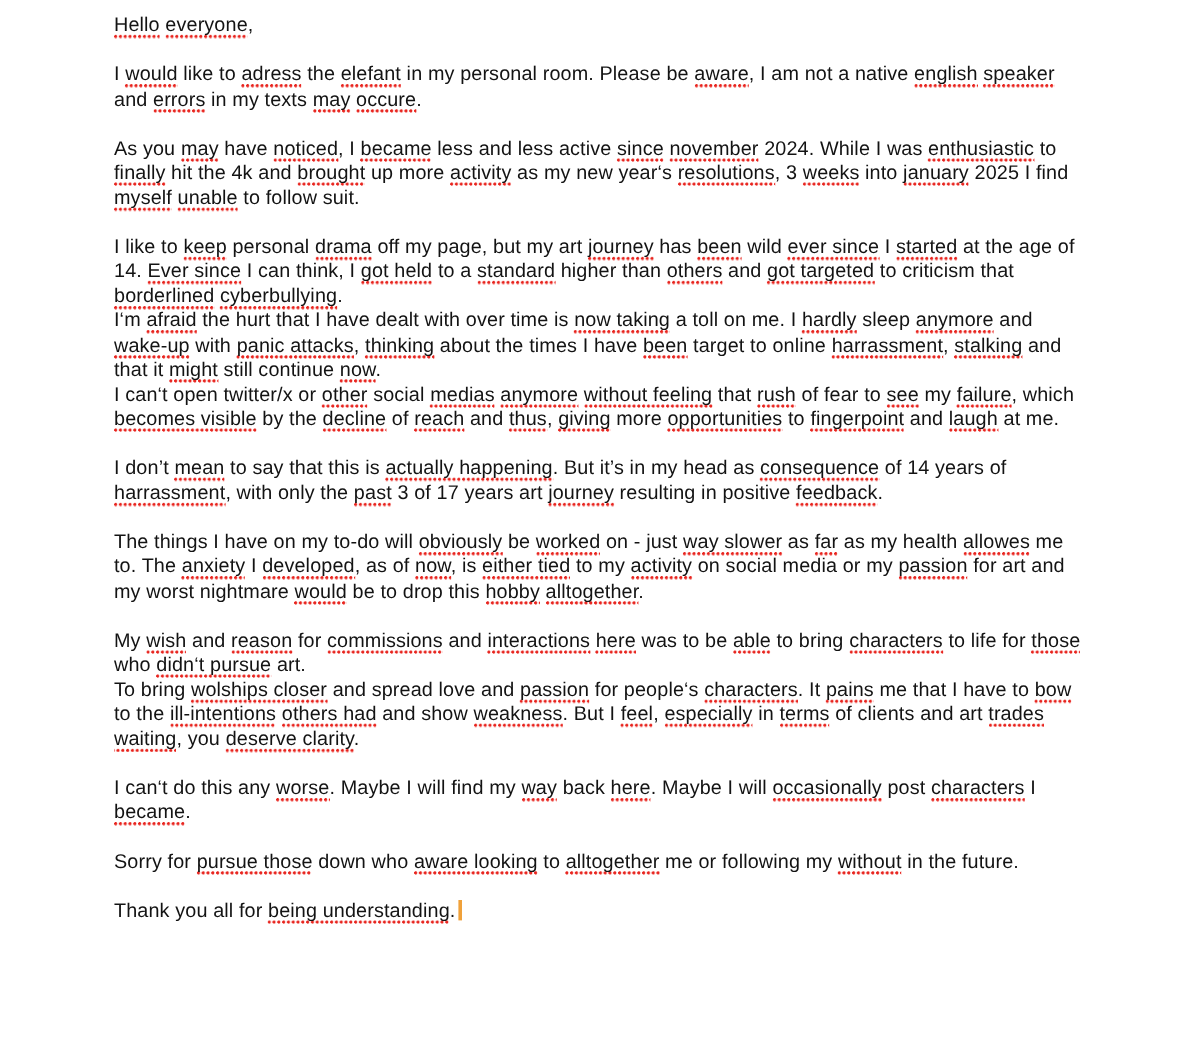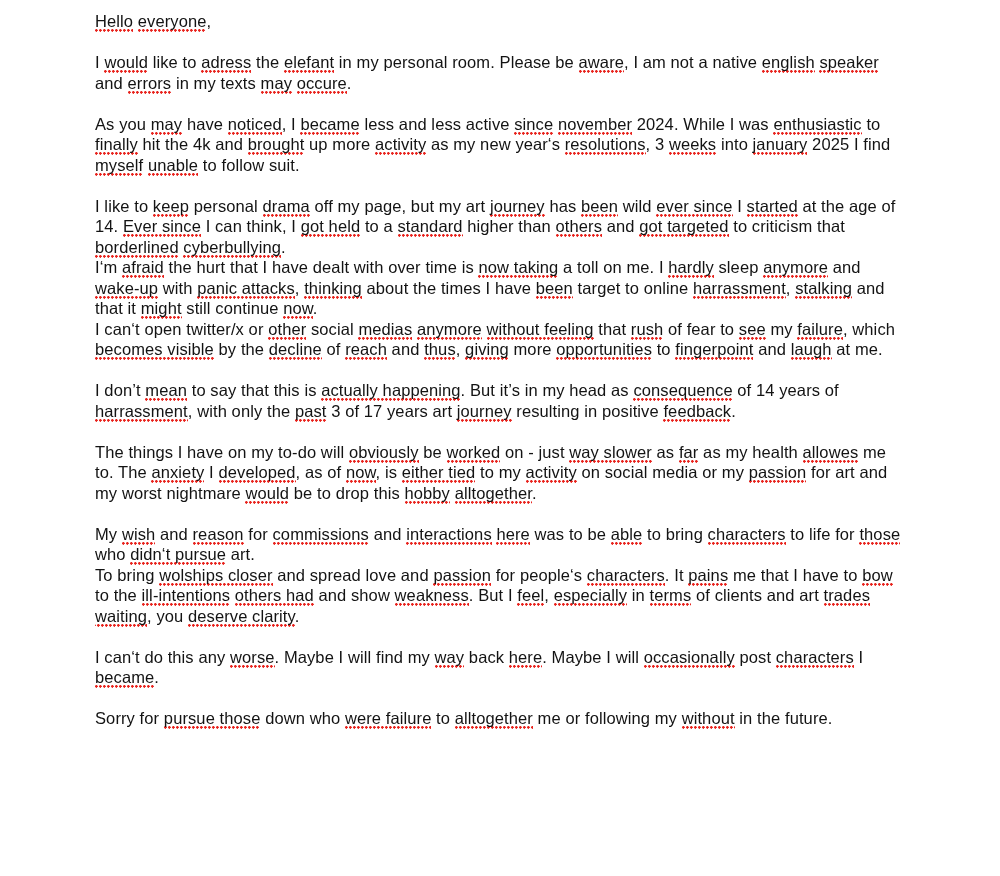--- a/index.html
+++ b/index.html
@@ -67,15 +67,18 @@
       <div class="line">The things I have on my to-do will <span class="misspelled">obviously</span> be <span class="misspelled">worked</span> on - just <span class="misspelled">way slower</span> as <span class="misspelled">far</span> as my health <span class="misspelled">allowes</span> me to. The <span class="misspelled">anxiety</span> I <span class="misspelled">developed</span>, as of <span class="misspelled">now</span>, is <span class="misspelled">either tied</span> to my <span class="misspelled">activity</span> on social media or my <span class="misspelled">passion</span> for art and my worst nightmare <span class="misspelled">would</span> be to drop this <span class="misspelled">hobby</span> <span class="misspelled">alltogether</span>.</div>
     </div>
     <div class="paragraph">
       <div class="line">My <span class="misspelled">wish</span> and <span class="misspelled">reason</span> for <span class="misspelled">commissions</span> and <span class="misspelled">interactions</span> <span class="misspelled">here</span> was to be <span class="misspelled">able</span> to bring <span class="misspelled">characters</span> to life for <span class="misspelled">those</span> who <span class="misspelled">didn‘t pursue</span> art.</div>
       <div class="line">To bring <span class="misspelled">wolships closer</span> and spread love and <span class="misspelled">passion</span> for people‘s <span class="misspelled">characters</span>. It <span class="misspelled">pains</span> me that I have to <span class="misspelled">bow</span> to the <span class="misspelled">ill-intentions</span> <span class="misspelled">others had</span> and show <span class="misspelled">weakness</span>. But I <span class="misspelled">feel</span>, <span class="misspelled">especially</span> in <span class="misspelled">terms</span> of clients and art <span class="misspelled">trades waiting</span>, you <span class="misspelled">deserve clarity</span>.</div>
     </div>
     <div class="paragraph">
       <div class="line">I can‘t do this any <span class="misspelled">worse</span>. Maybe I will find my <span class="misspelled">way</span> back <span class="misspelled">here</span>. Maybe I will <span class="misspelled">occasionally</span> post <span class="misspelled">characters</span> I <span class="misspelled">became</span>.</div>
     </div>
     <div class="paragraph">
-      <div class="line">Sorry for <span class="misspelled">pursue those</span> down who <span class="misspelled">were failure</span> to <span class="misspelled">alltogether</span> me or following my <span class="misspelled">without</span> in the future.</div>
+      <div class="line">Sorry for <span class="misspelled">pursue those</span> down who <span class="misspelled">aware looking</span> to <span class="misspelled">alltogether</span> me or following my <span class="misspelled">without</span> in the future.</div>
+    </div>
+    <div class="paragraph">
+      <div class="line">Thank you all for <span class="misspelled">being understanding</span>.<span class="cursor"></span></div>
     </div>
   </div>
 
 </body></html>

